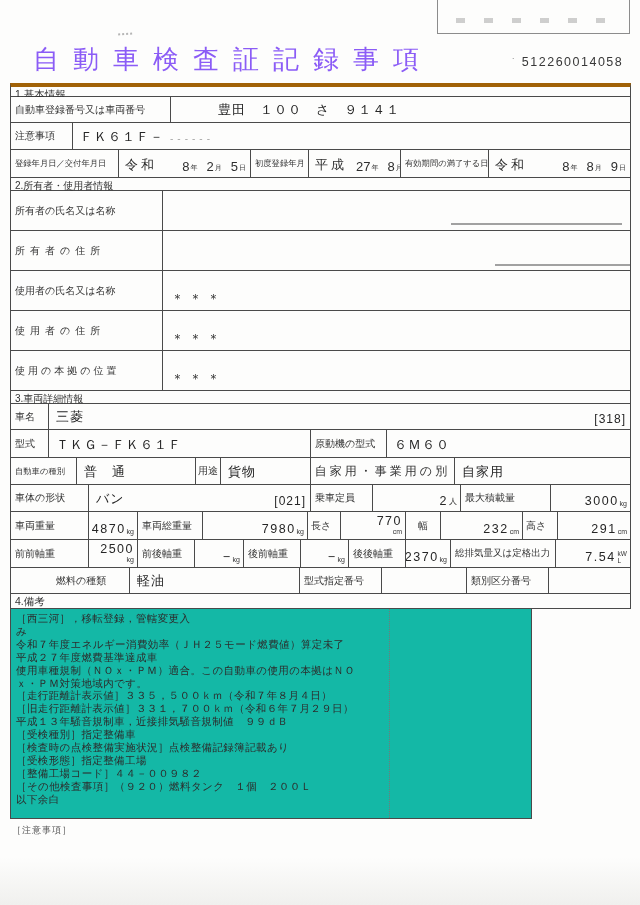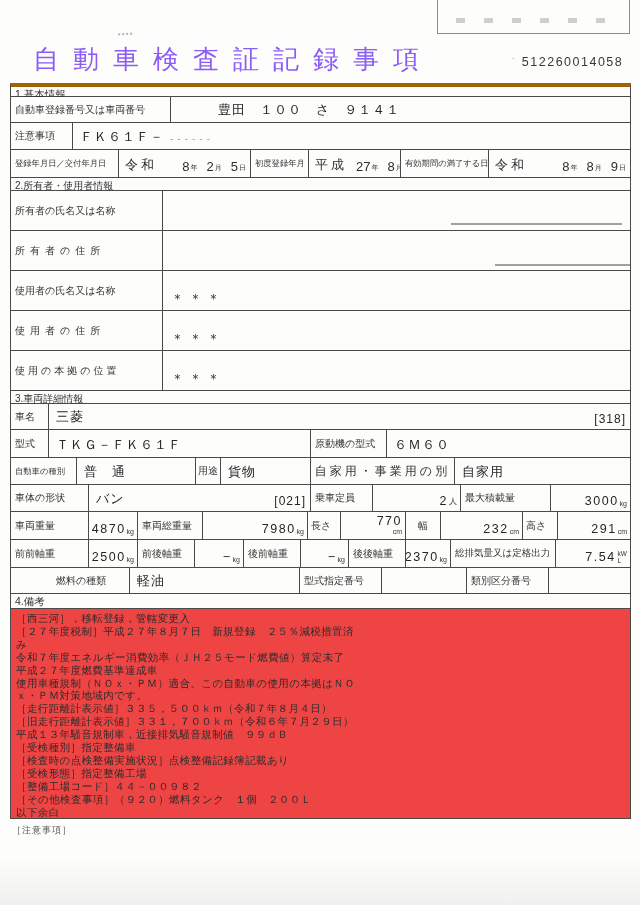--- a/index.html
+++ b/index.html
@@ -62,22 +62,22 @@
   .spread{letter-spacing:5px;}
   .spread2{letter-spacing:3px;}
   .masked{opacity:.4;font-size:10px;letter-spacing:4px;padding-bottom:2px;margin-left:6px;}
   
   .orow-label{width:152px;}
   .orow-val{position:relative;}
   .stars{position:absolute;left:8px;bottom:2px;font-size:13px;letter-spacing:5px;color:#2c2c2c;}
   .redact-line{position:absolute;height:2px;background:#8a8a8a;opacity:.8;}
   
   .remarks-box{
-    position:absolute;left:10px;width:621px;box-sizing:border-box;
-    border:1px solid #4a4a4a;border-top:none;background:#ef4444;text-decoration:underline;
+    position:absolute;left:10px;width:522px;box-sizing:border-box;
+    border:1px solid #4a4a4a;border-top:none;background:#14b8a6;text-decoration:underline;
   }
   .remarks-text{position:absolute;left:5px;top:3px;width:370px;}
   .remark-line{font-size:10.5px;line-height:12.9px;letter-spacing:.4px;color:#2c2c2c;white-space:nowrap;}
   .dotted-div{position:absolute;left:378px;top:0;bottom:0;border-left:1px dotted #777;}
   .footer-note{position:absolute;left:12px;top:824px;font-size:9px;letter-spacing:1px;color:#555;}
   .scan-noise{position:absolute;left:0;bottom:0;width:640px;height:60px;
     background:linear-gradient(0deg,#e3e3e0 0%,rgba(250,250,248,0) 80%);opacity:.5;}
 </style>
 </head>
 <body>
@@ -239,21 +239,21 @@
       </div>
     <div class="c lab" style="width:35px;padding-left:3px;">高さ</div>
     <div class="c last num">
         <span>291</span>
         <span class="u">cm</span>
       </div>
   </div>
 
   <div class="row" style="top:540px;height:28px;">
     <div class="c lab" style="width:78px;">前前軸重</div>
-    <div class="c num" style="width:49px;">
+    <div class="c num" style="width:49px;flex-direction:column;">
         <span>2500</span>
         <span class="u">kg</span>
       </div>
     <div class="c lab" style="width:57px;">前後軸重</div>
     <div class="c num" style="width:49px;">
         <span>−</span>
         <span class="u">kg</span>
       </div>
     <div class="c lab" style="width:57px;">後前軸重</div>
     <div class="c num" style="width:48px;">
@@ -283,21 +283,20 @@
     <div class="c lab" style="width:82px;">類別区分番号</div>
     <div class="c last val"></div>
   </div>
 
   <div class="band" style="top:594px;height:15px;font-size:10.5px;">4.備考</div>
 
   <div class="remarks-box" style="top:609px;height:210px;">
     <div class="dotted-div"></div>
     <div class="remarks-text">
       <div class="remark-line">［西三河］，移転登録，管轄変更入</div>
-      <div class="remark-line">［２７年度税制］平成２７年８月７日　新規登録　２５％減税措置済</div>
       <div class="remark-line">み</div>
       <div class="remark-line">令和７年度エネルギー消費効率（ＪＨ２５モード燃費値）算定未了</div>
       <div class="remark-line">平成２７年度燃費基準達成車</div>
       <div class="remark-line">使用車種規制（ＮＯｘ・ＰＭ）適合。この自動車の使用の本拠はＮＯ</div>
       <div class="remark-line">ｘ・ＰＭ対策地域内です。</div>
       <div class="remark-line">［走行距離計表示値］３３５，５００ｋｍ（令和７年８月４日）</div>
       <div class="remark-line">［旧走行距離計表示値］３３１，７００ｋｍ（令和６年７月２９日）</div>
       <div class="remark-line">平成１３年騒音規制車，近接排気騒音規制値　９９ｄＢ</div>
       <div class="remark-line">［受検種別］指定整備車</div>
       <div class="remark-line">［検査時の点検整備実施状況］点検整備記録簿記載あり</div>

